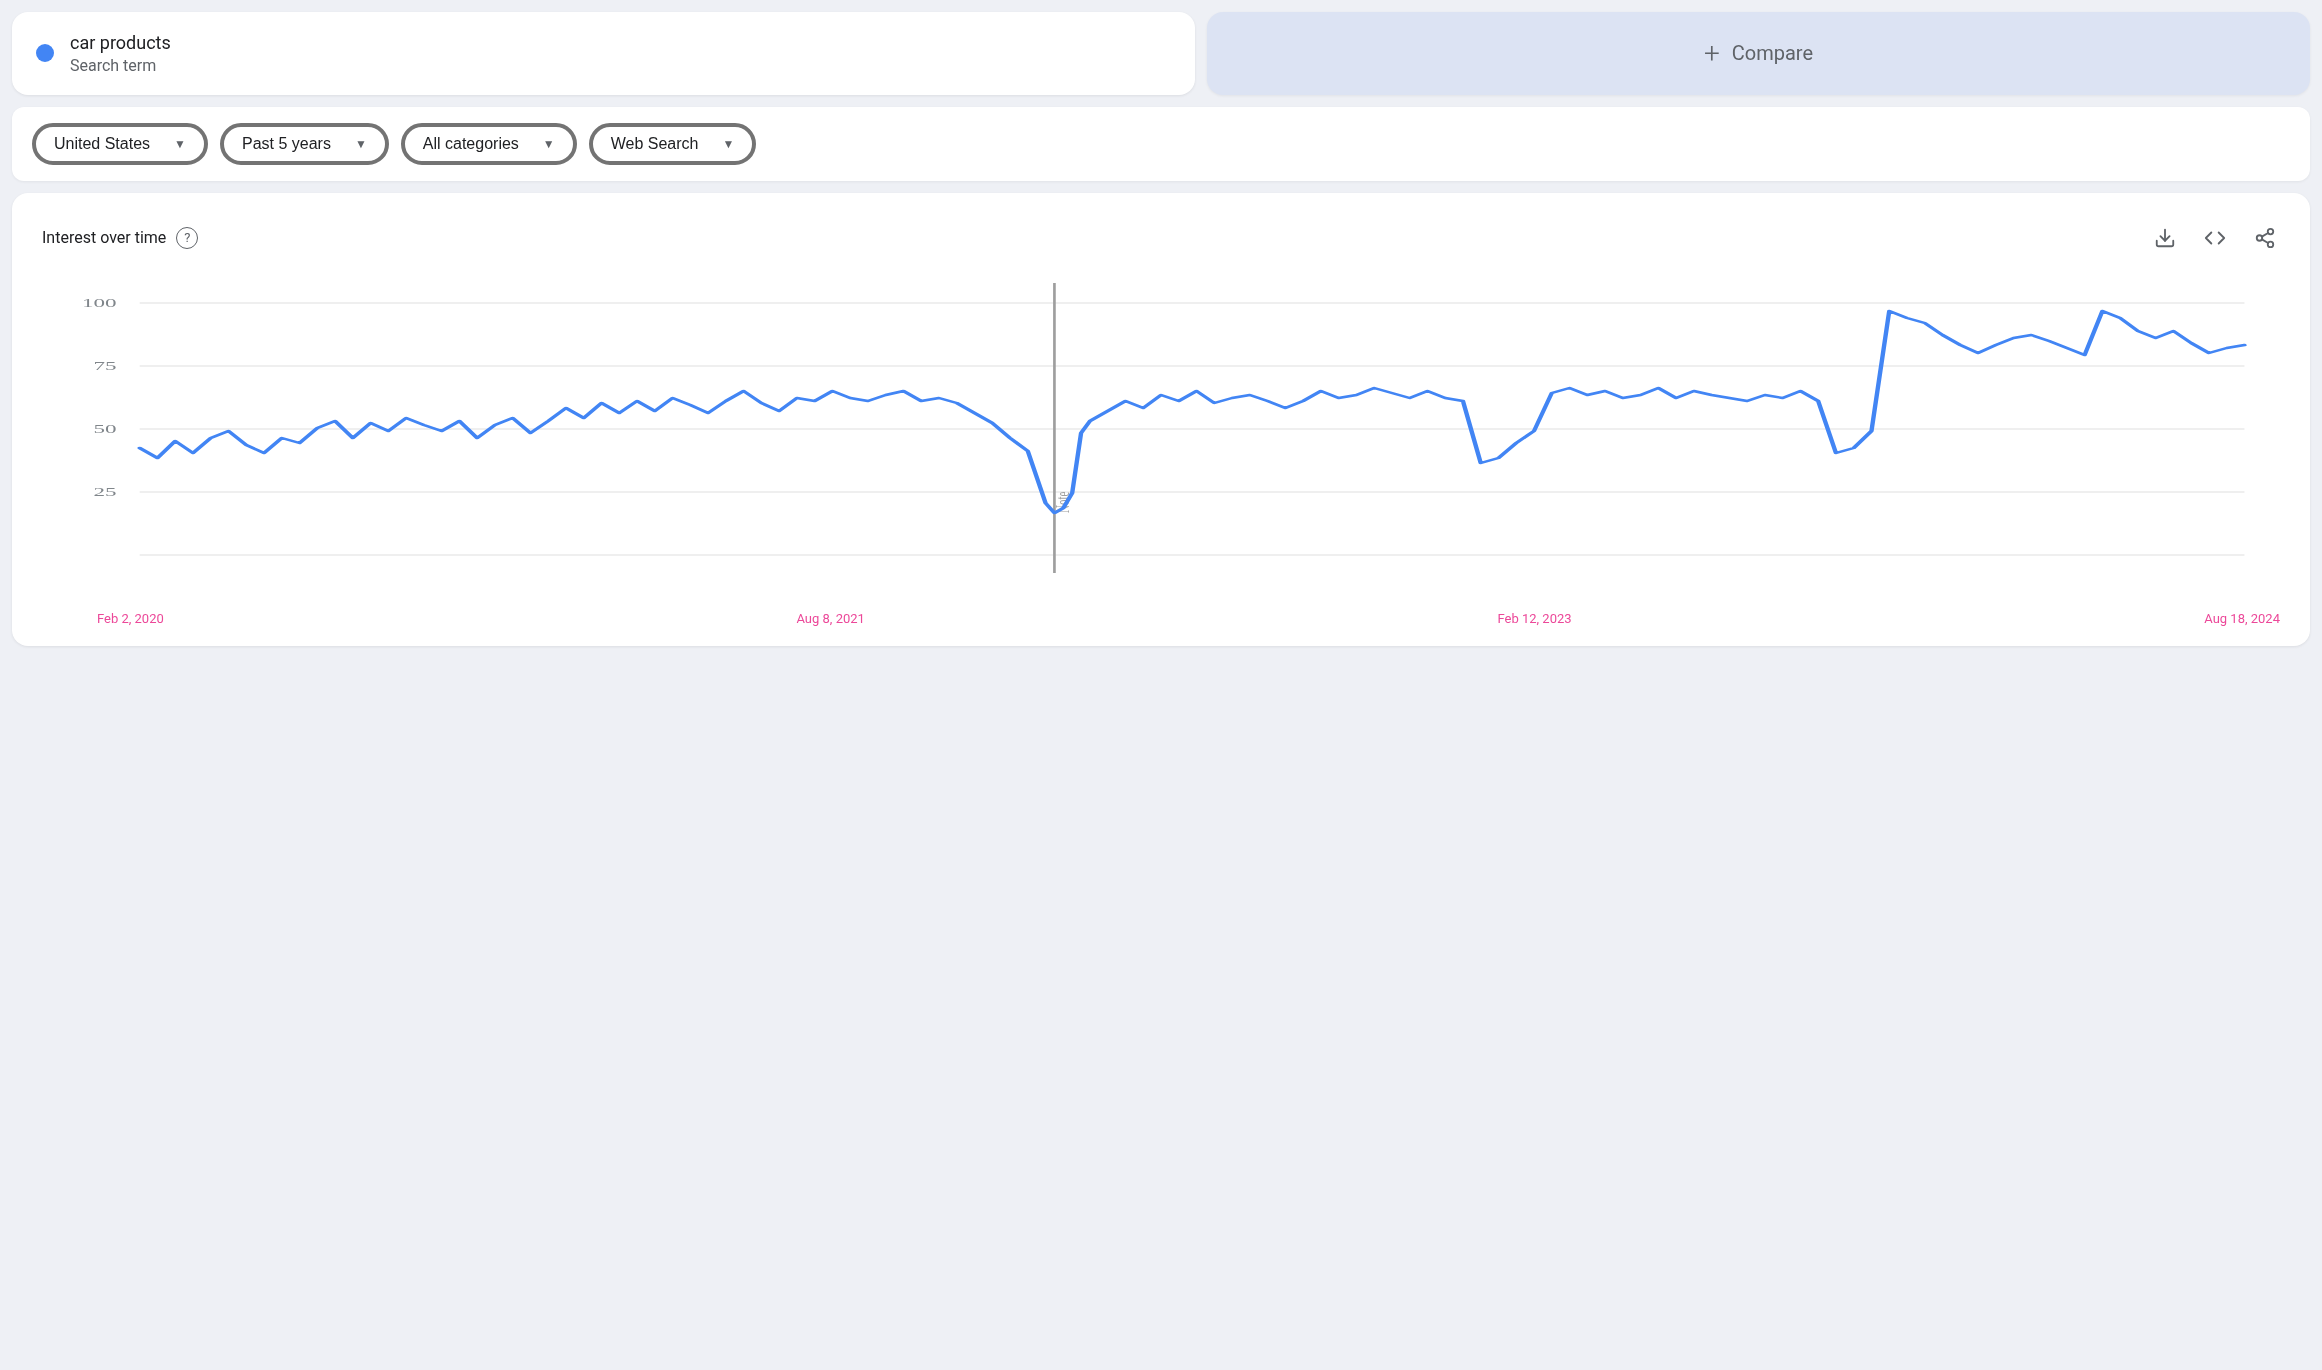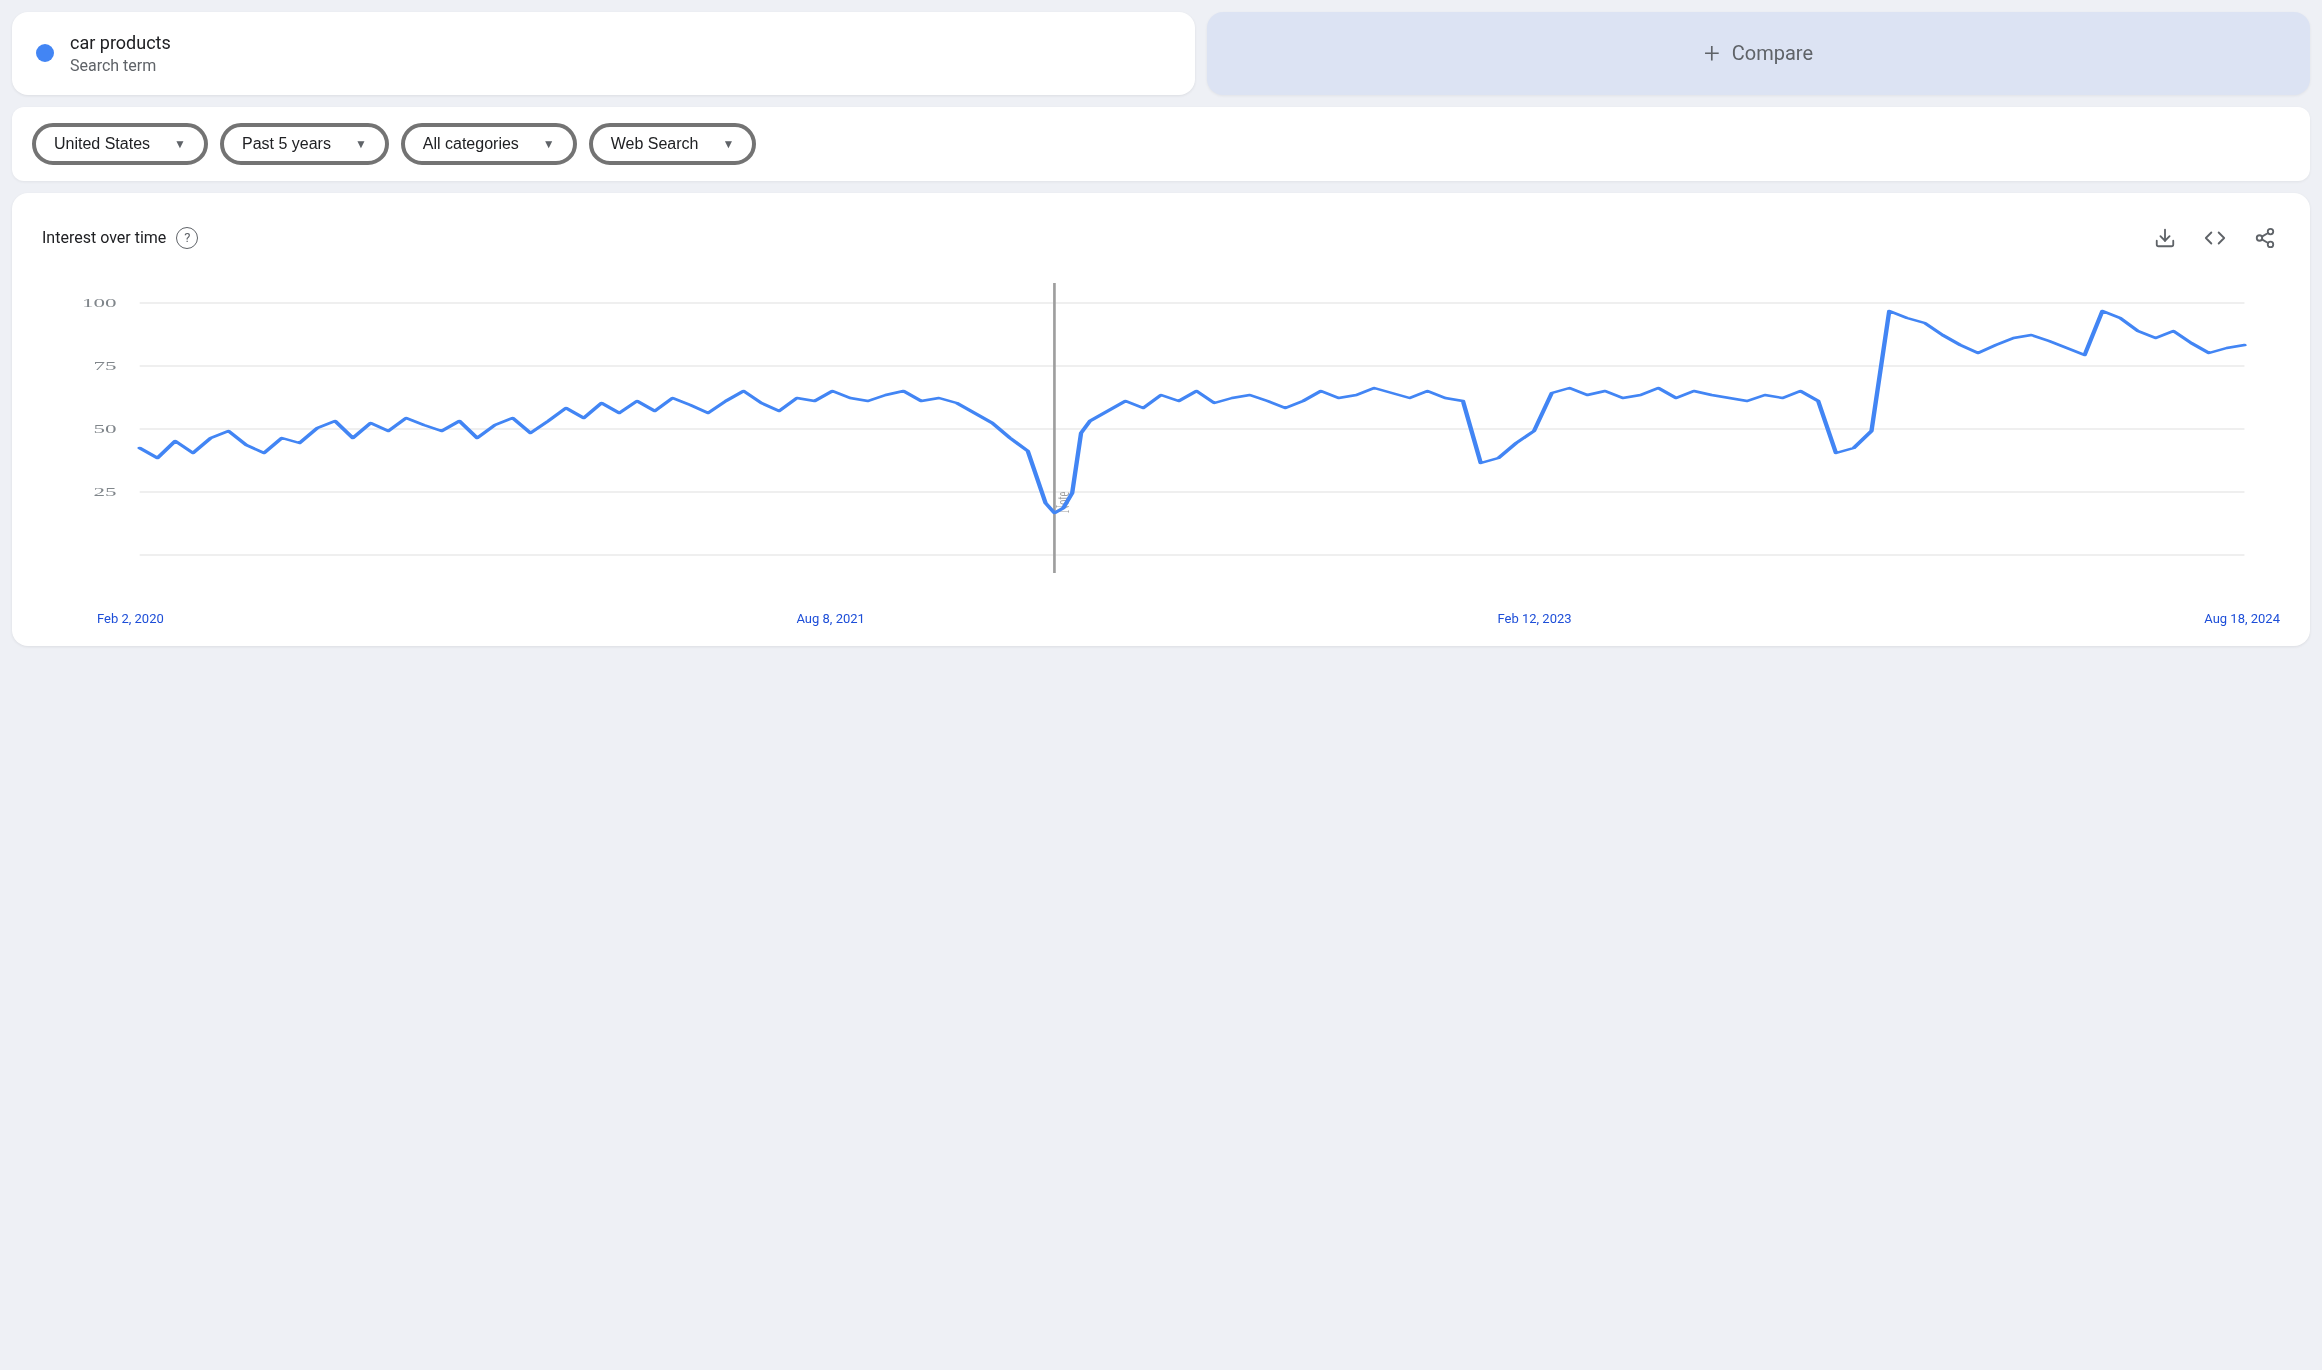--- a/index.html
+++ b/index.html
@@ -179,21 +179,21 @@
 
     .x-labels {
       display: flex;
       justify-content: space-between;
       margin-top: 8px;
       padding: 0 0 0 55px;
     }
 
     .x-label {
       font-size: 13px;
-      color: #1d4ed8;
+      color: #ec4899;
     }
   </style>
 </head>
 <body>
 
 <div class="top-row">
   <div class="search-term-card">
     <div class="blue-dot"></div>
     <div class="search-term-text">
       <span class="search-term-label">car products</span>

